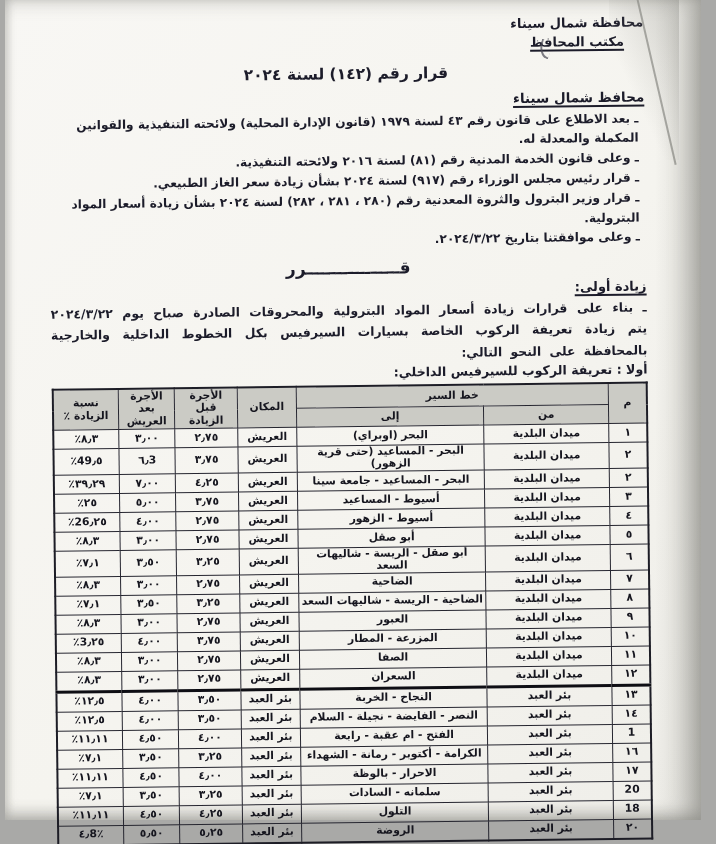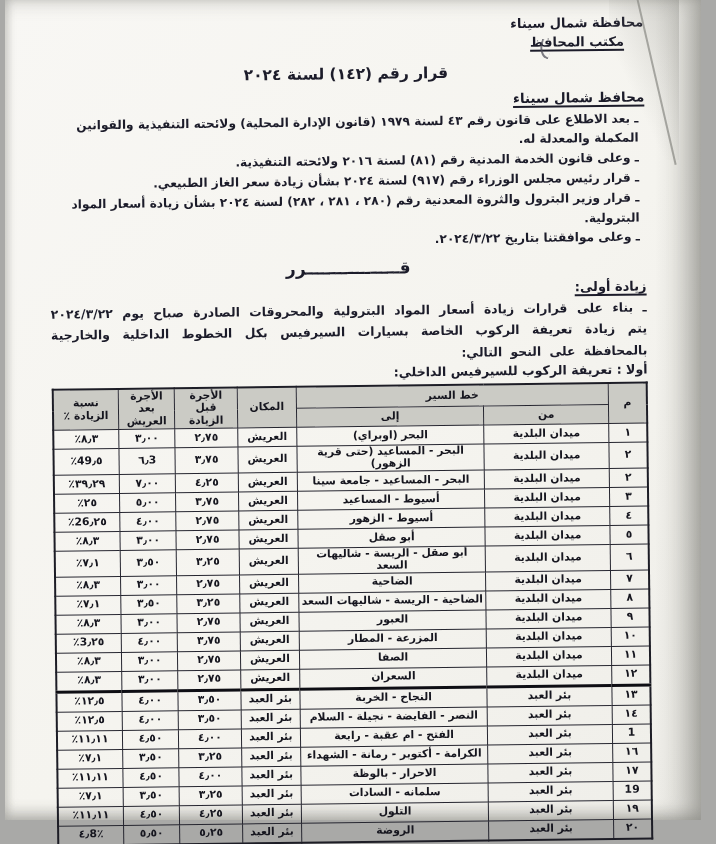--- a/index.html
+++ b/index.html
@@ -261,30 +261,30 @@
           <tr>
     <td>١٧</td>
     <td>بئر العبد</td>
     <td>الاحرار - بالوظة</td>
     <td>بئر العبد</td>
     <td>٤٫٠٠</td>
     <td>٤٫٥٠</td>
     <td>١١٫١١٪</td>
   </tr>
           <tr>
-    <td>19</td>
+    <td>20</td>
     <td>بئر العبد</td>
     <td>سلمانه - السادات</td>
     <td>بئر العبد</td>
     <td>٣٫٢٥</td>
     <td>٣٫٥٠</td>
     <td>٧٫١٪</td>
   </tr>
           <tr>
-    <td>١٩</td>
+    <td>18</td>
     <td>بئر العبد</td>
     <td>التلول</td>
     <td>بئر العبد</td>
     <td>٤٫٢٥</td>
     <td>٤٫٥٠</td>
     <td>١١٫١١٪</td>
   </tr>
           <tr>
     <td>٢٠</td>
     <td>بئر العبد</td>

